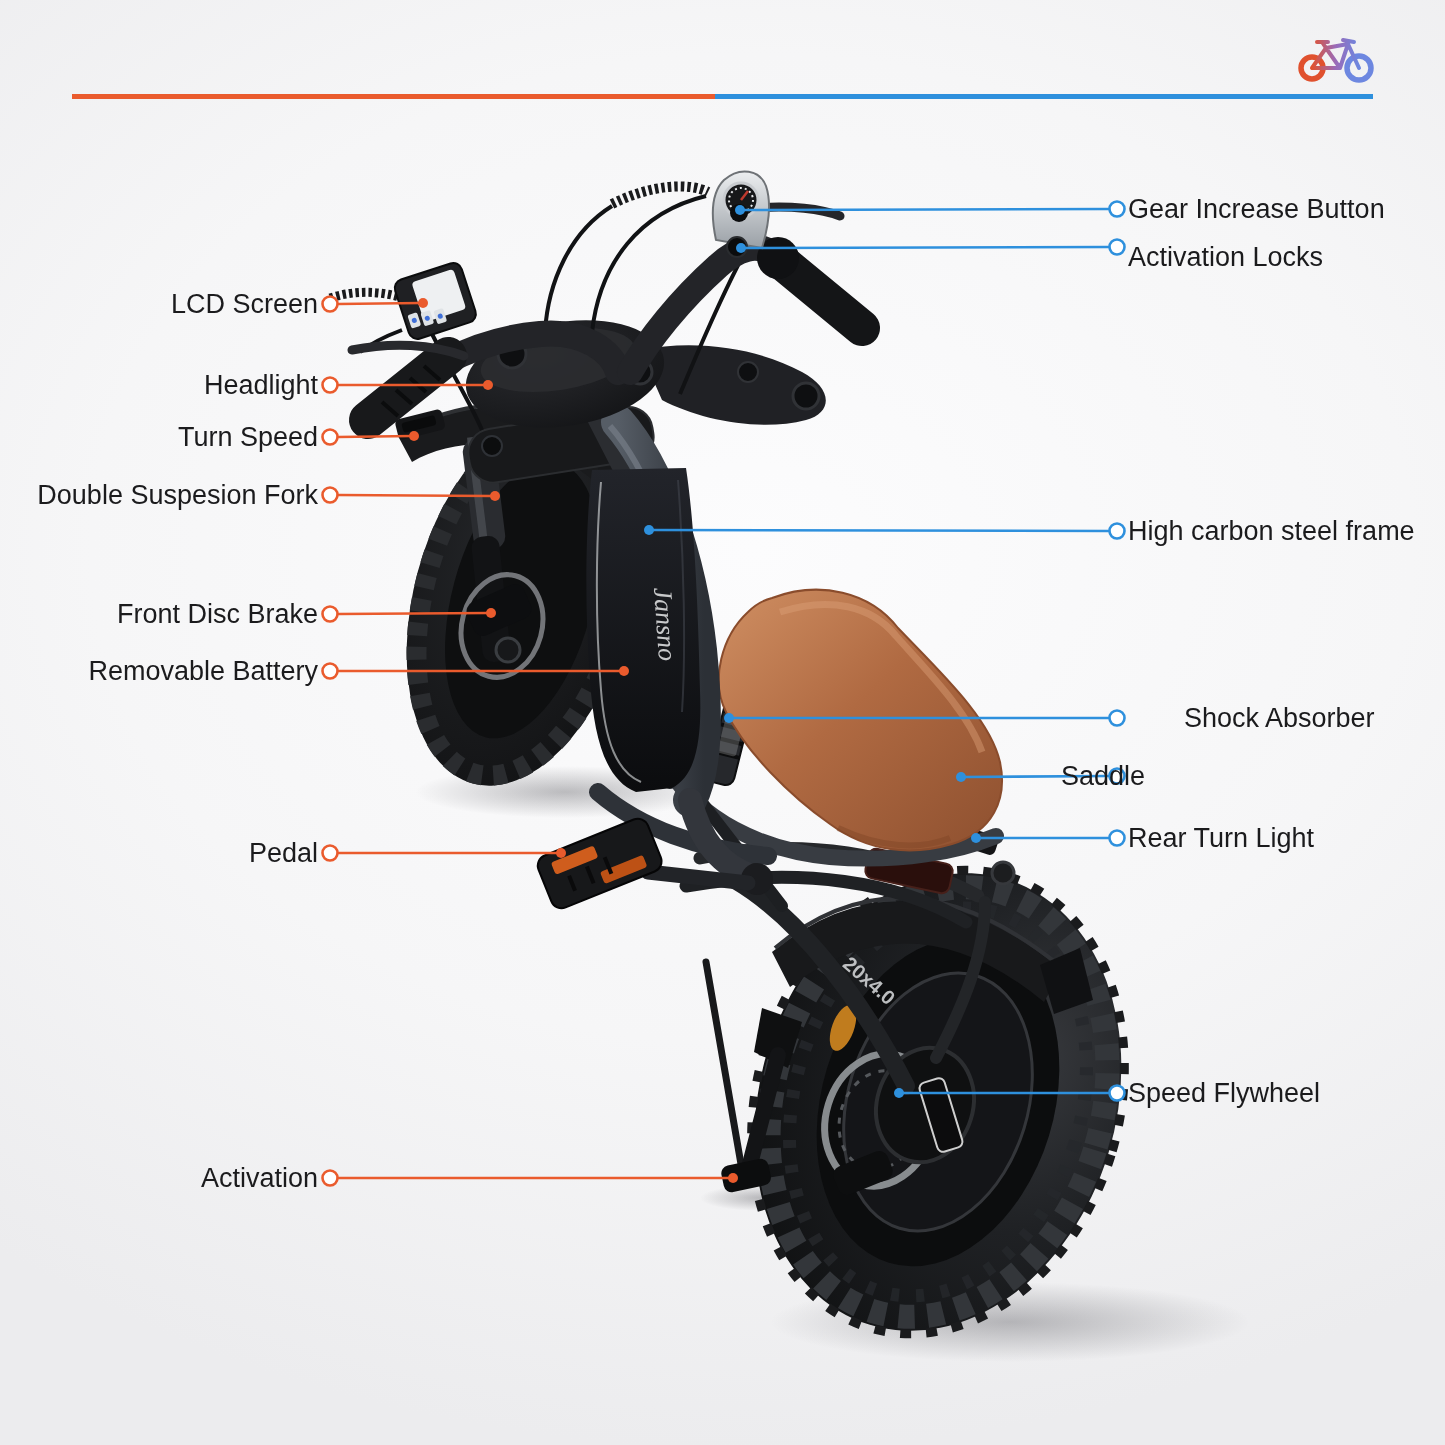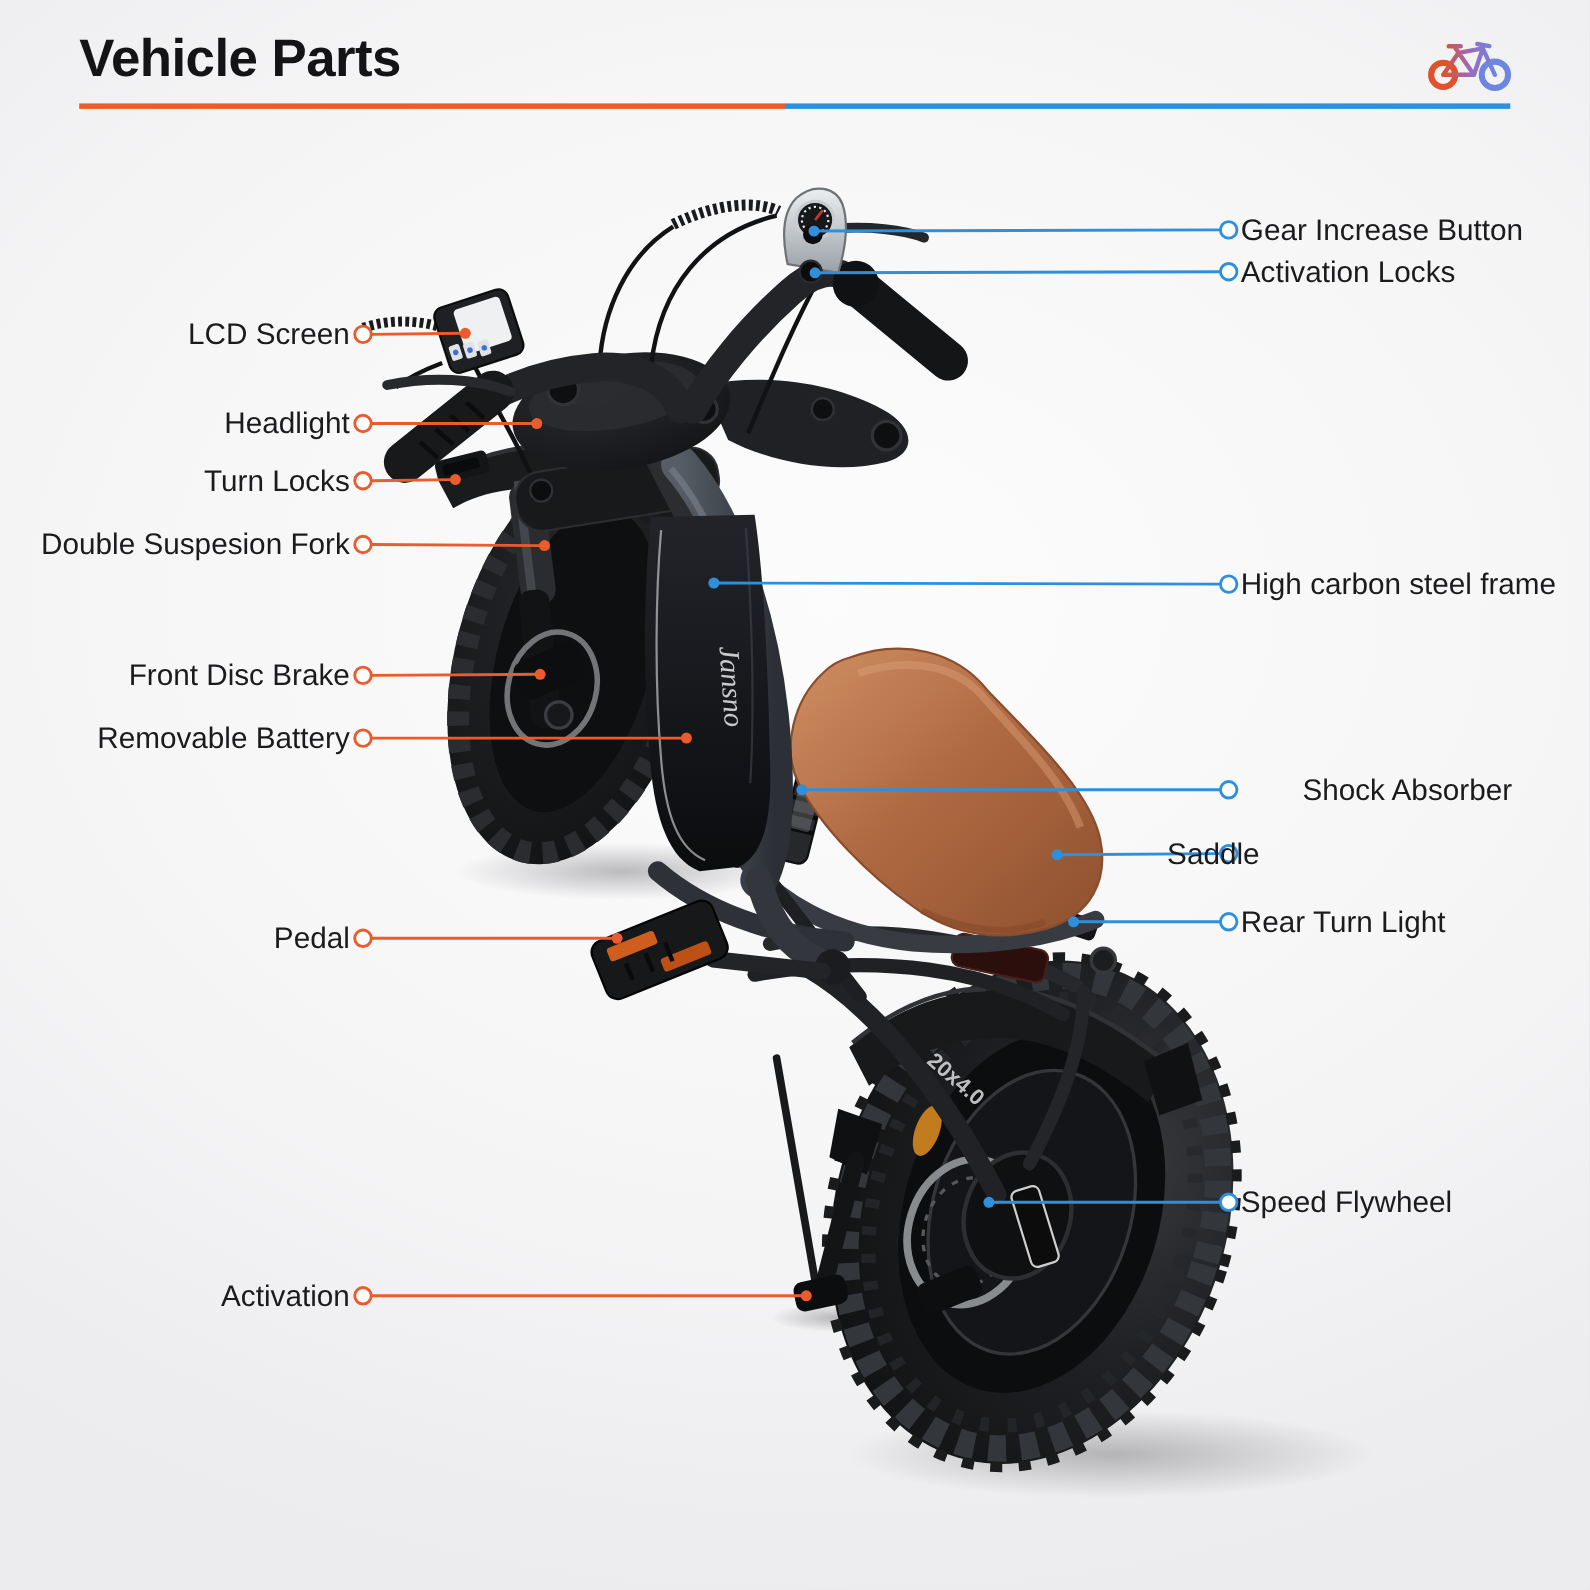--- a/index.html
+++ b/index.html
@@ -326,36 +326,35 @@
       <g>
           <line x1="1109" y1="1093" x2="901" y2="1093"></line>
           <circle cx="1117" cy="1093" r="7.5" fill="#ffffff"></circle>
           <circle cx="899" cy="1093" r="5" fill="#2E90DD" stroke="none"></circle>
         </g>
     </g>
   </svg>
 
   <div class="lbl left" style="right:1127px;top:304px">LCD Screen</div>
   <div class="lbl left" style="right:1127px;top:385px">Headlight</div>
-  <div class="lbl left" style="right:1127px;top:437px">Turn Locks</div>
+  <div class="lbl left" style="right:1127px;top:437px">Turn Speed</div>
   <div class="lbl left" style="right:1127px;top:495px">Double Suspesion Fork</div>
   <div class="lbl left" style="right:1127px;top:614px">Front Disc Brake</div>
   <div class="lbl left" style="right:1127px;top:671px">Removable Battery</div>
   <div class="lbl left" style="right:1127px;top:853px">Pedal</div>
   <div class="lbl left" style="right:1127px;top:1178px">Activation</div>
 
   <div class="lbl right" style="left:1128px;top:209px">Gear Increase Button</div>
-  <div class="lbl right" style="left:1128px;top:247px">Activation Locks</div>
+  <div class="lbl right" style="left:1128px;top:257px">Activation Locks</div>
   <div class="lbl right" style="left:1128px;top:531px">High carbon steel frame</div>
   <div class="lbl right" style="left:1184px;top:718px">Shock Absorber</div>
   <div class="lbl right" style="left:1061px;top:776px">Saddle</div>
   <div class="lbl right" style="left:1128px;top:838px">Rear Turn Light</div>
   <div class="lbl right" style="left:1128px;top:1093px">Speed Flywheel</div>
 
-  <div class="page-title">Vehicle Parts</div>
   <div class="divider"></div>
   <svg class="brand-icon" viewBox="0 0 78 54">
     <defs>
       <linearGradient id="bikeIconGrad" x1="0" y1="0" x2="1" y2="0">
         <stop offset="0" stop-color="#e0512e"></stop>
           <stop offset="0.5" stop-color="#9a6bb8"></stop>
           <stop offset="1" stop-color="#6d87e0"></stop>
       </linearGradient>
     </defs>
     <circle cx="14" cy="38" r="11" fill="none" stroke="#e0512e" stroke-width="5.5"></circle>

